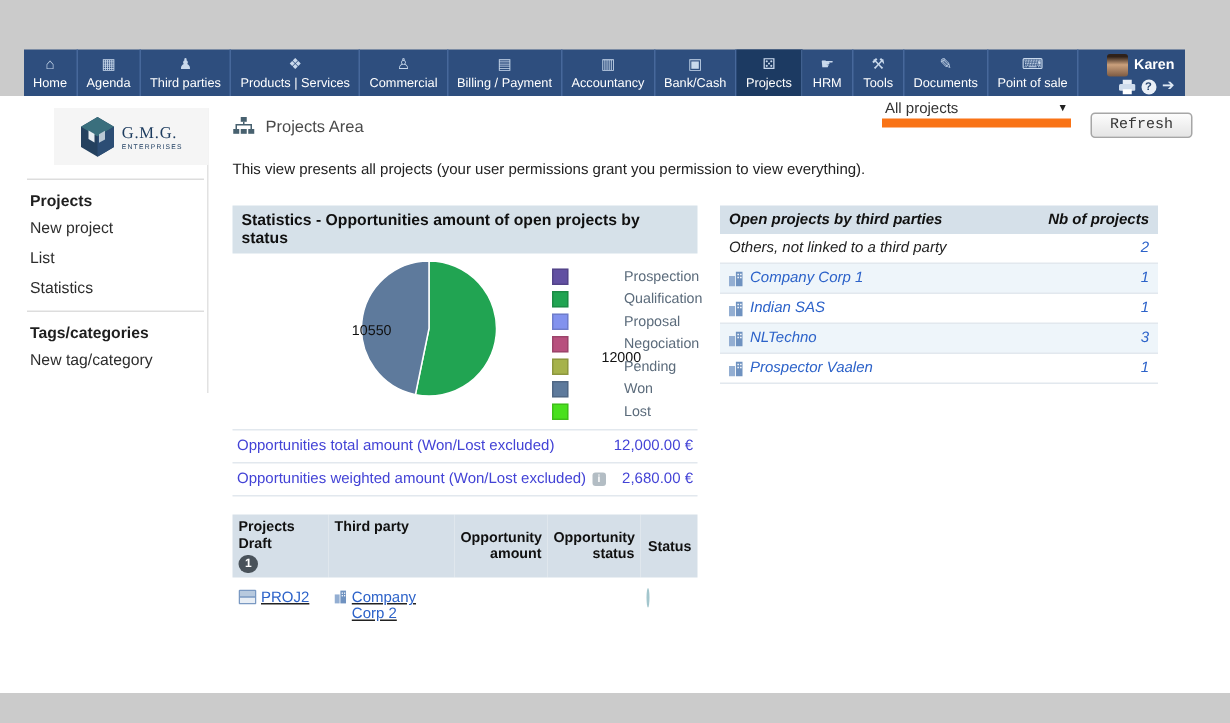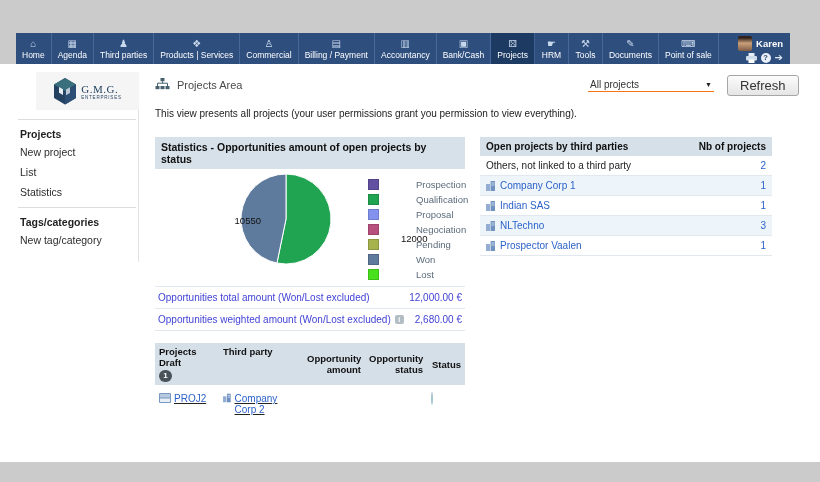--- a/index.html
+++ b/index.html
@@ -53,29 +53,29 @@
     border-bottom:1px solid #cccccc; color:#9a9a9a; font-size:10px; padding:1px 2px; cursor:pointer;
   }
   .search-sel .caret { font-size:7px; color:#8a8a8a; }
   .sdivider { border-top:1px solid #dddddd; margin:9px 2px 8px 2px; }
   .mhead { font-weight:bold; color:#1f1f1f; font-size:10.5px; margin:7px 0 6px 4px; }
   .mitem { color:#2d2d2d; font-size:10.5px; margin:0 0 8px 4px; cursor:pointer; }
   
   .pgtitle { position:absolute; left:155px; top:14px; display:flex; align-items:center; gap:7px; color:#4a4a4a; font-size:11px; }
   .note { position:absolute; left:155px; top:44px; font-size:10px; color:#222; }
   .filter-sel {
-    position:absolute; left:588px; top:14px; width:126px; display:flex; justify-content:space-between;
-    align-items:center; border-bottom:1px solid #f97316; font-size:10px; color:#333; padding:1px 2px; cursor:pointer;
+    position:absolute; left:588px; top:2px; width:126px; display:flex; justify-content:space-between;
+    align-items:center; border-bottom:6px solid #f97316; font-size:10px; color:#333; padding:1px 2px; cursor:pointer;
   }
   .filter-sel .caret { font-size:7px; color:#222; }
   .btn-refresh {
-    position:absolute; left:727px; top:11px; font-size:13px; color:#333;
+    position:absolute; left:727px; top:11px; font-size:10px; color:#333;
     border:1px solid #a6a6a6; border-radius:3px; padding:2px 12px;
     background:linear-gradient(180deg,#fcfcfc,#e5e5e5); cursor:pointer;
-    font-family:Liberation Sans, sans-serif;
+    font-family:Liberation Mono, monospace;
   }
   
   .main-left { position:absolute; left:155px; top:73px; width:310px; }
   .sec-head { background:#d6e1e9; font-weight:bold; font-size:10.5px; color:#101010; padding:4px 6px; }
   .pie-region { position:relative; height:117px; }
   .pie-svg { position:absolute; left:85px; top:4px; }
   .pie-label { position:absolute; font-size:9.5px; color:#111;text-align:center; }
   .pl-left { left:62px; top:46px; width:44px; text-align:right; }
   .pl-right { left:246px; top:64px; }
   .legend { position:absolute; left:213px; top:8px; }
@@ -98,21 +98,21 @@
   .badge {
     display:inline-block; min-width:13px; height:12px; background:#49525a; border-radius:7px;
     color:#fff; font-size:8px; font-weight:bold; text-align:center; line-height:12px; margin-top:2px;
   }
   .lnk-blue { color:#2c62c9; cursor:pointer; text-decoration:none; }
   .cell-flex { display:flex; align-items:flex-start; gap:3px; }
   .status-circle {
     width:10px; height:10px; border:1.5px solid #a3c6cd; border-radius:50%; margin-left:auto;
   }
   
-  .main-right { position:absolute; left:480px; top:73px; width:292px; }
+  .main-right { position:absolute; left:480px; top:73px; width:292px;font-style:italic; }
   .rt-head { display:flex; justify-content:space-between; background:#d5e0e9; padding:4px 6px; font-weight:bold; font-size:10px; color:#101010; }
   .rt-row { display:flex; justify-content:space-between; align-items:center; padding:4px 6px; border-bottom:1px solid #e2e8ee; font-size:10px; }
   .rt-row.alt { background:#eef5fa; }
   .rt-name { display:flex; align-items:center; gap:4px; }
   .rt-count { color:#2c62c9; cursor:pointer; }
   .plain { color:#222; }
 </style>
 </head>
 <body>
 

